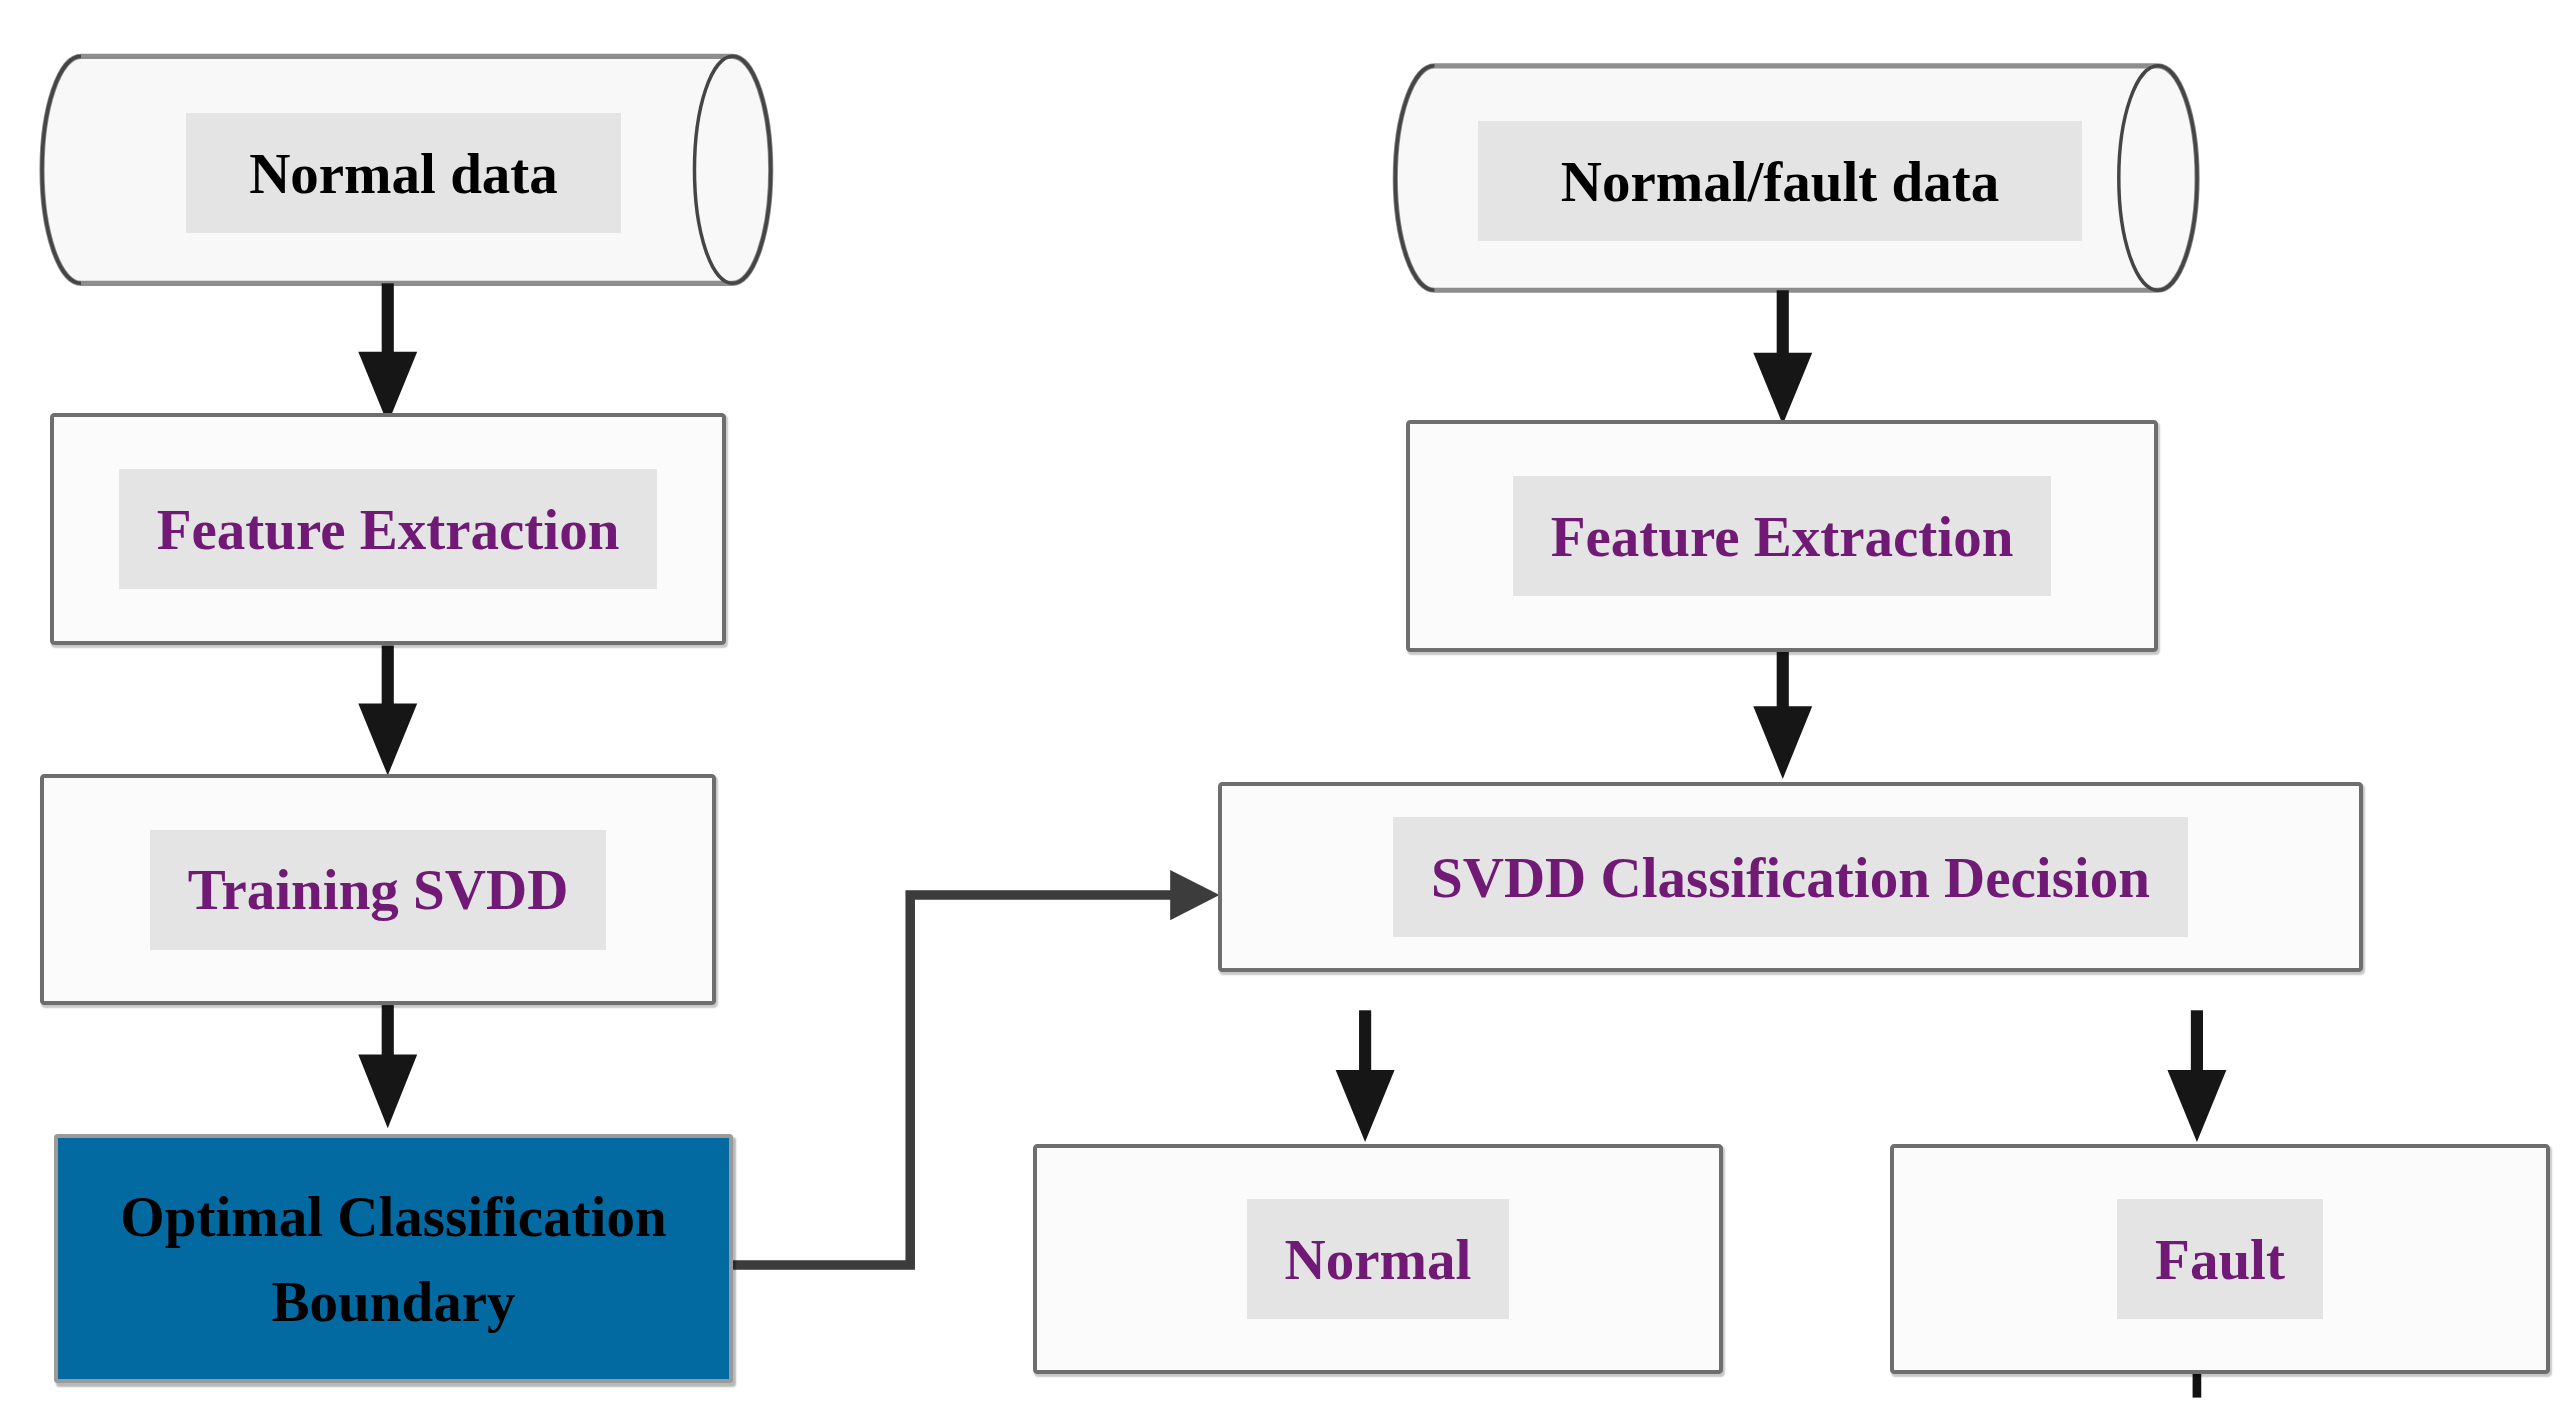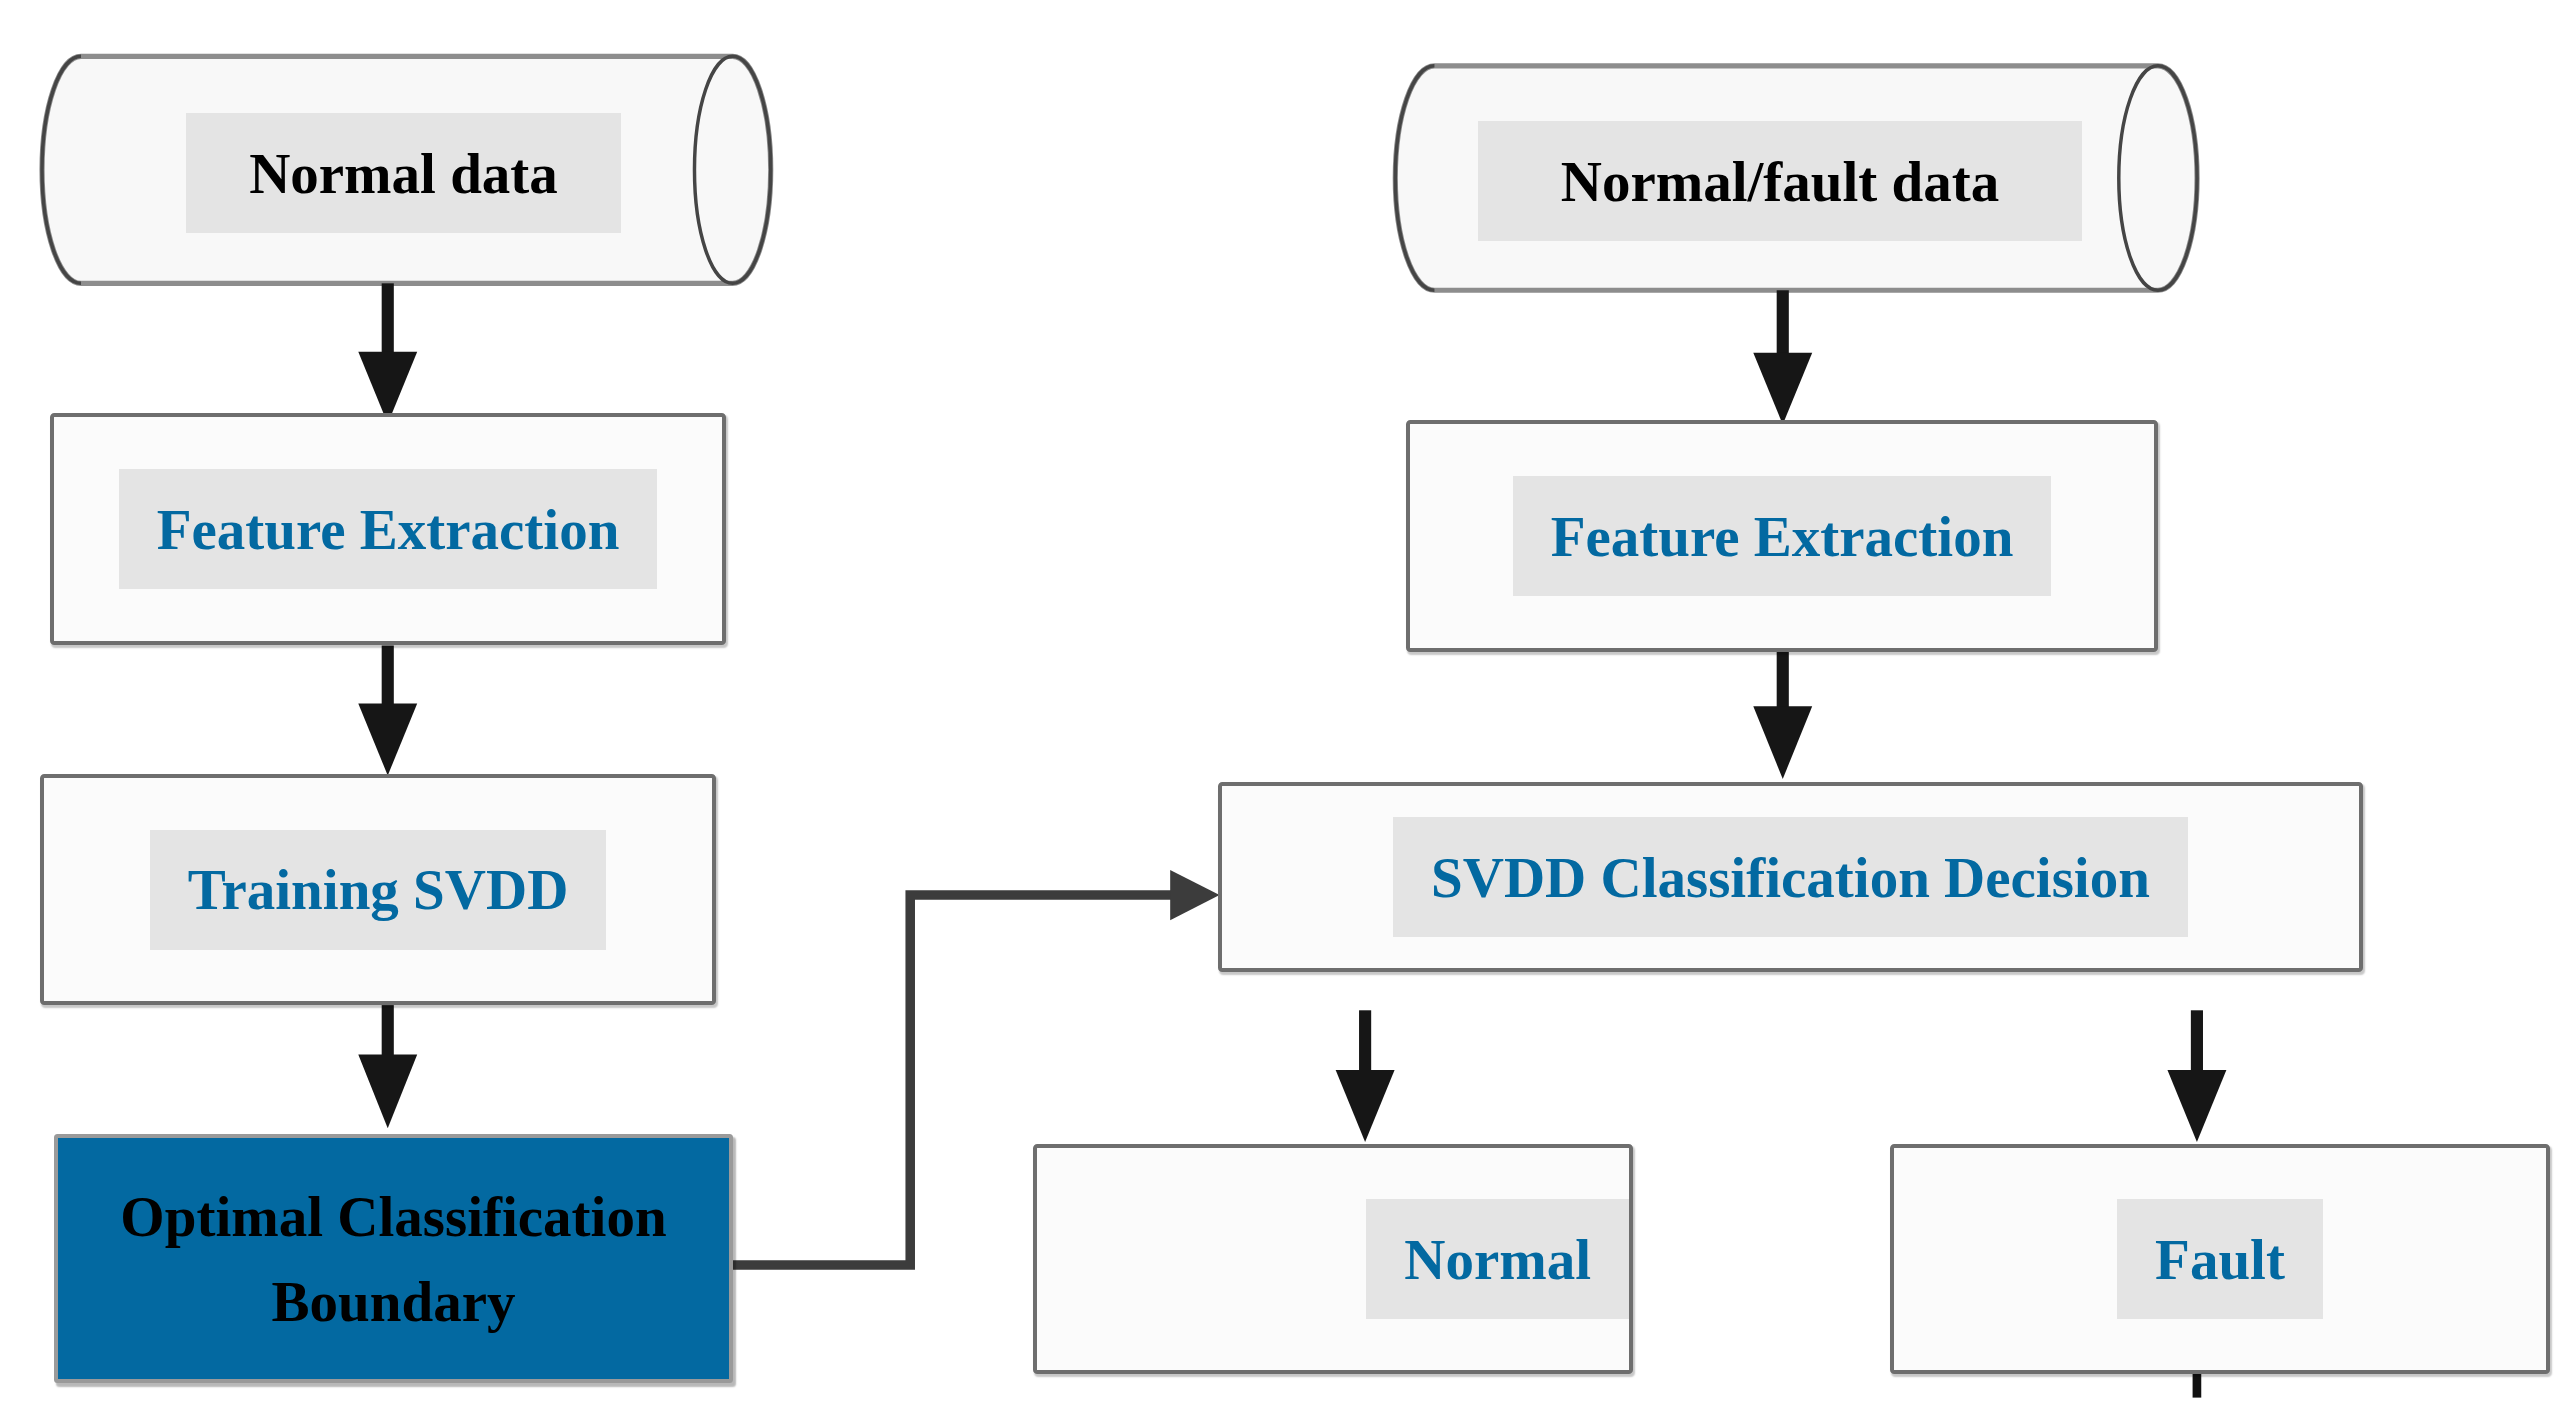--- a/index.html
+++ b/index.html
@@ -40,21 +40,21 @@
   }
   .tag {
     background:#e4e4e4;
     height:120px;
     padding:0 38px;
     display:flex;
     align-items:center;
     justify-content:center;
     font-weight:bold;
     font-size:57px;
-    color:#0369a1;
+    color:#701a75;
     white-space:nowrap;
   }
   .cyl-label {
     position:absolute;
     background:#e4e4e4;
     display:flex;
     align-items:center;
     justify-content:center;
     font-weight:bold;
     font-size:57px;
@@ -157,21 +157,21 @@
   </div>
 
   <div class="node" style="left:1406px; top:420px; width:752px; height:232px;">
     <div class="tag">Feature Extraction</div>
   </div>
 
   <div class="node" style="left:1218px; top:782px; width:1145px; height:190px;">
     <div class="tag">SVDD Classification Decision</div>
   </div>
 
-  <div class="node" style="left:1033px; top:1144px; width:600px; height:230px;justify-content:flex-end;">
+  <div class="node" style="left:1033px; top:1144px; width:690px; height:230px;">
     <div class="tag">Normal</div>
   </div>
 
   <div class="node" style="left:1890px; top:1144px; width:660px; height:230px;">
     <div class="tag">Fault</div>
   </div>
 
 </div>
 
 

